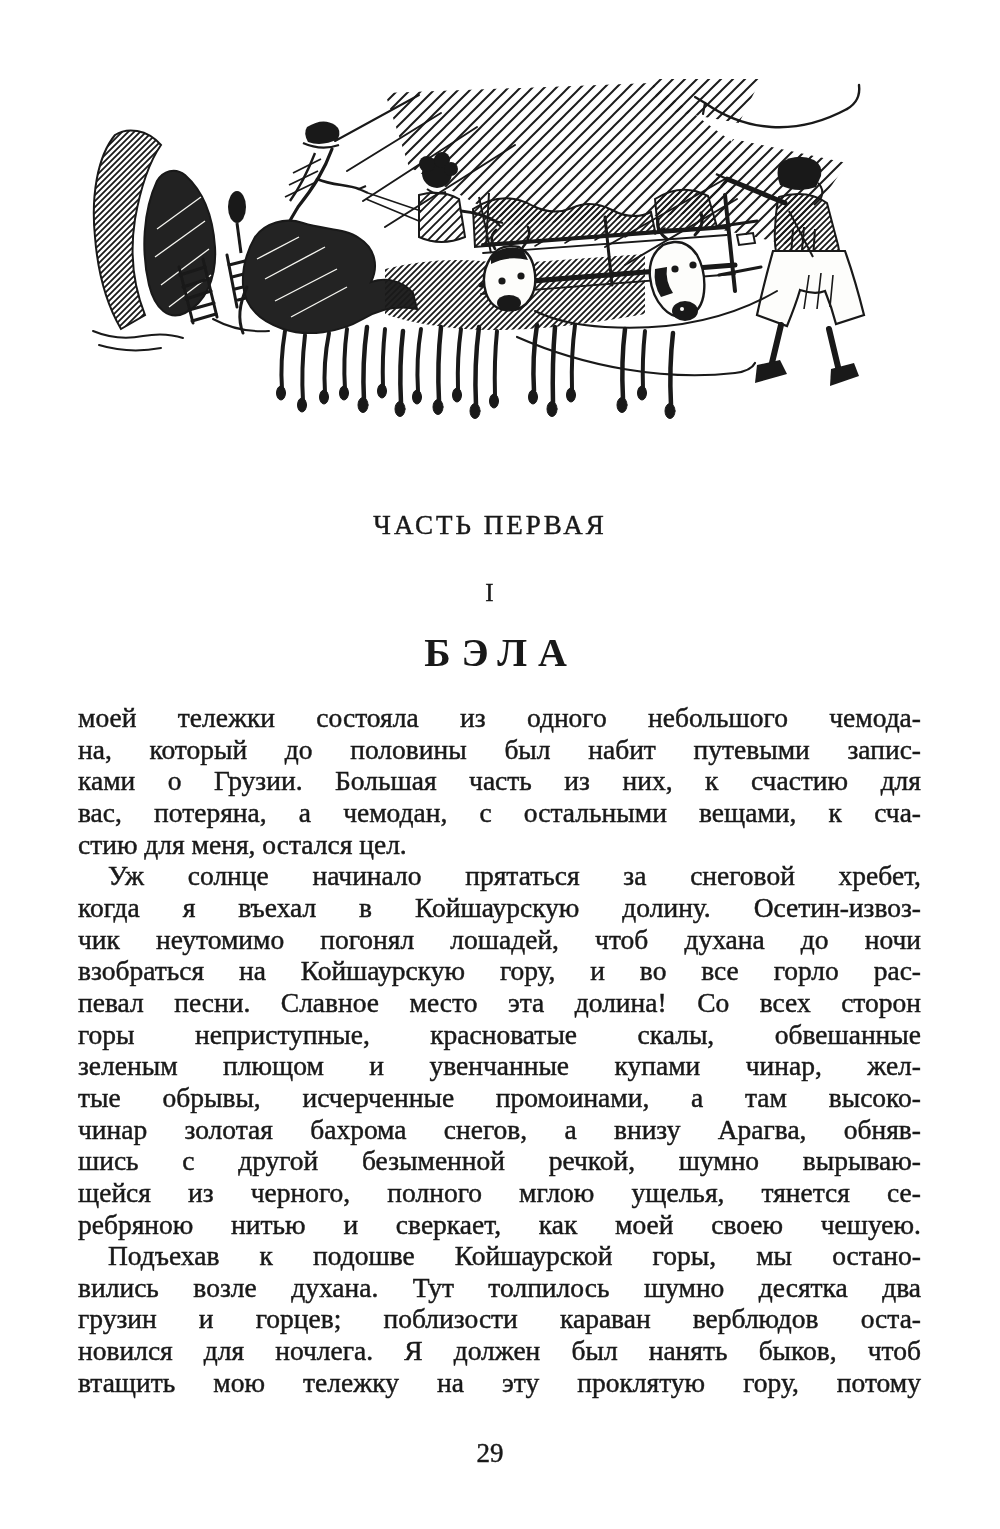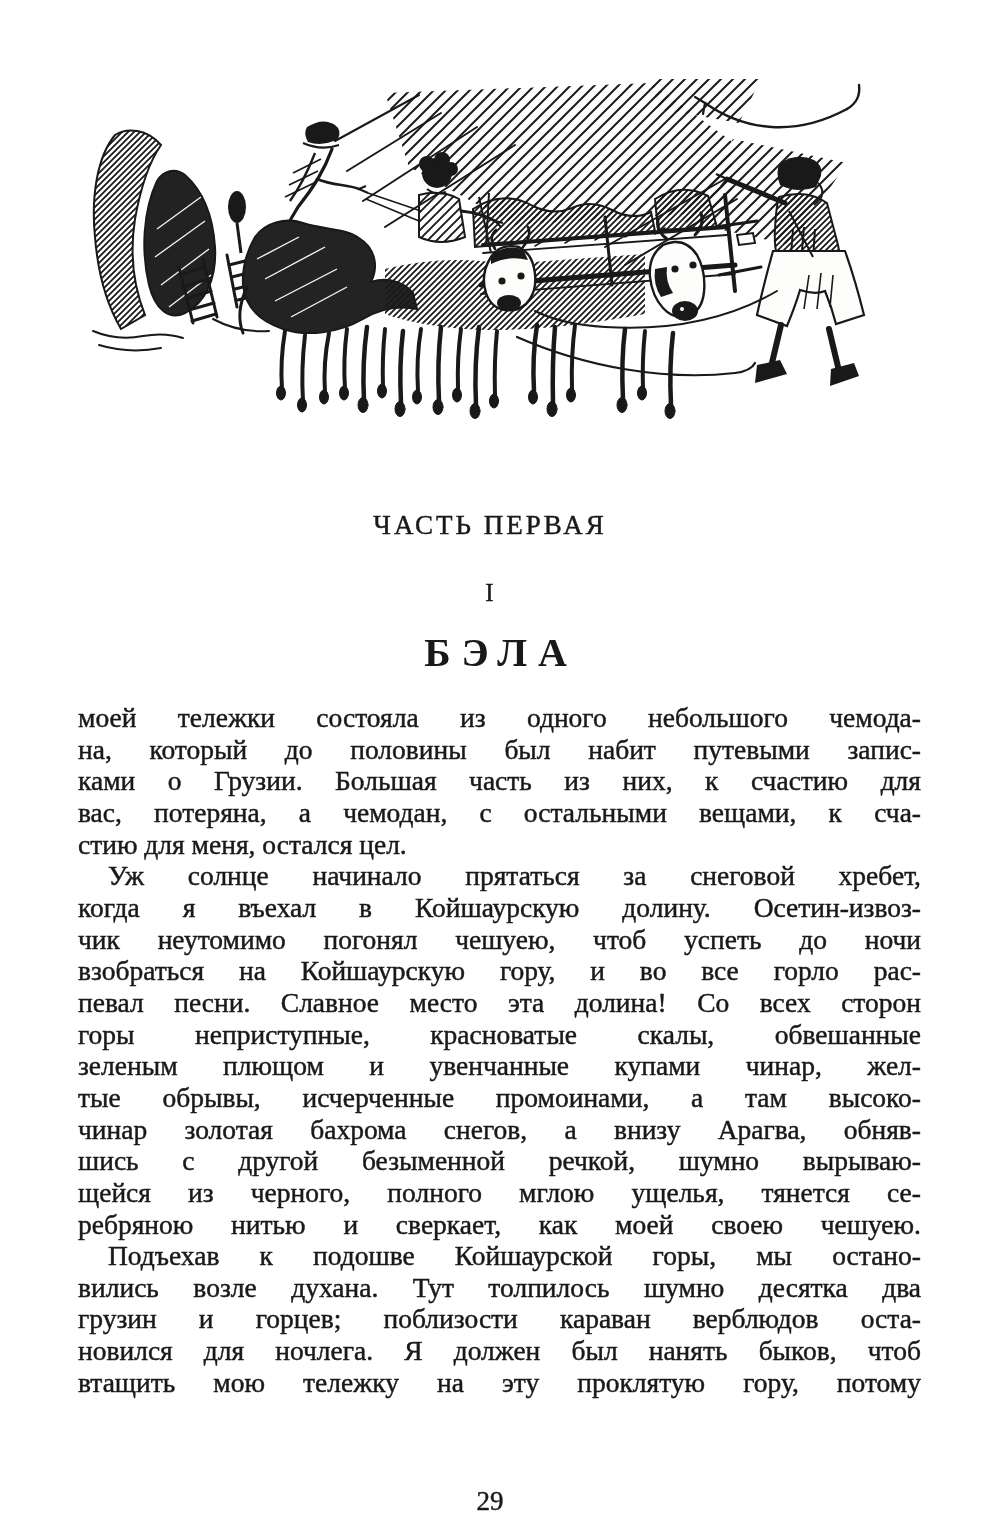--- a/index.html
+++ b/index.html
@@ -16,21 +16,21 @@
   .part-heading{top:510px;font-size:27px;letter-spacing:3px;}
   .chapter-number{top:579px;font-size:25px;letter-spacing:1px;}
   .chapter-title{top:629px;font-size:40px;font-weight:bold;letter-spacing:11px;padding-left:11px;}
   .body-text{
     position:absolute;left:78px;top:702px;width:843px;
     font-size:27.5px;line-height:31.65px;
   }
   .body-text .line{text-align:justify;text-align-last:justify;white-space:normal;}
   .body-text .line.flush{text-align-last:left;}
   .body-text .line.ind{text-indent:30px;}
-  .page-number{top:1438px;font-size:27px;margin-top:48px;}
+  .page-number{top:1438px;font-size:27px;}
 </style>
 </head>
 <body>
 
 <div class="page">
 
   <div class="illustration">
     <svg viewBox="0 0 820 370" xmlns="http://www.w3.org/2000/svg">
       <defs>
         <pattern id="hd" width="6" height="6" patternUnits="userSpaceOnUse">
@@ -230,21 +230,21 @@
   <div class="center-col chapter-title">БЭЛА</div>
 
   <div class="body-text ink">
       <div class="line">моей тележки состояла из одного небольшого чемода-</div>
       <div class="line">на, который до половины был набит путевыми запис-</div>
       <div class="line">ками о Грузии. Большая часть из них, к счастию для</div>
       <div class="line">вас, потеряна, а чемодан, с остальными вещами, к сча-</div>
       <div class="line flush">стию для меня, остался цел.</div>
       <div class="line ind">Уж солнце начинало прятаться за снеговой хребет,</div>
       <div class="line">когда я въехал в Койшаурскую долину. Осетин-извоз-</div>
-      <div class="line">чик неутомимо погонял чешуею, чтоб успеть до ночи</div>
+      <div class="line">чик неутомимо погонял лошадей, чтоб духана до ночи</div>
       <div class="line">взобраться на Койшаурскую гору, и во все горло рас-</div>
       <div class="line">певал песни. Славное место эта долина! Со всех сторон</div>
       <div class="line">горы неприступные, красноватые скалы, обвешанные</div>
       <div class="line">зеленым плющом и увенчанные купами чинар, жел-</div>
       <div class="line">тые обрывы, исчерченные промоинами, а там высоко-</div>
       <div class="line">чинар золотая бахрома снегов, а внизу Арагва, обняв-</div>
       <div class="line">шись с другой безыменной речкой, шумно вырываю-</div>
       <div class="line">щейся из черного, полного мглою ущелья, тянется се-</div>
       <div class="line">ребряною нитью и сверкает, как моей своею чешуею.</div>
       <div class="line ind">Подъехав к подошве Койшаурской горы, мы остано-</div>

